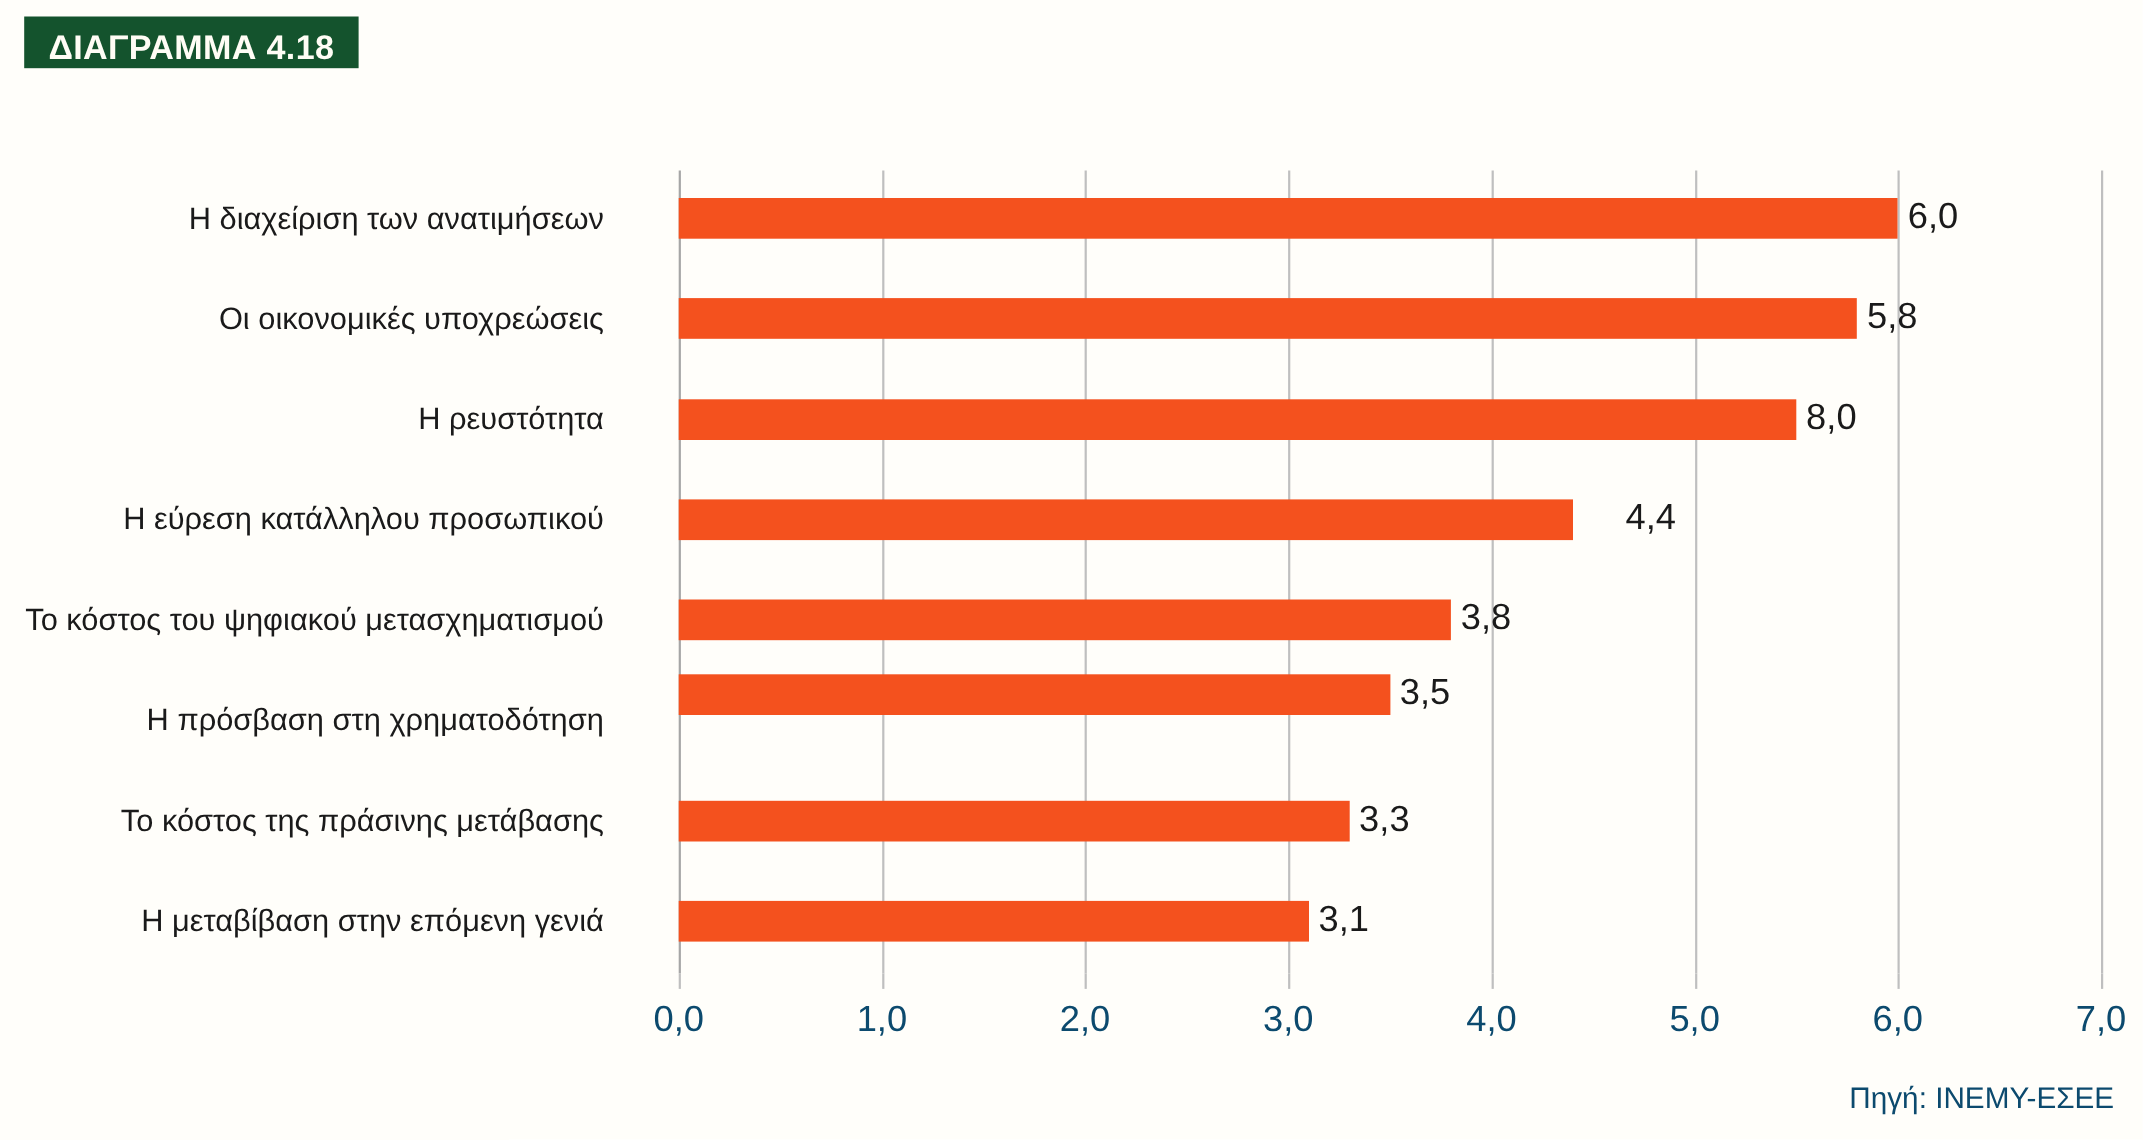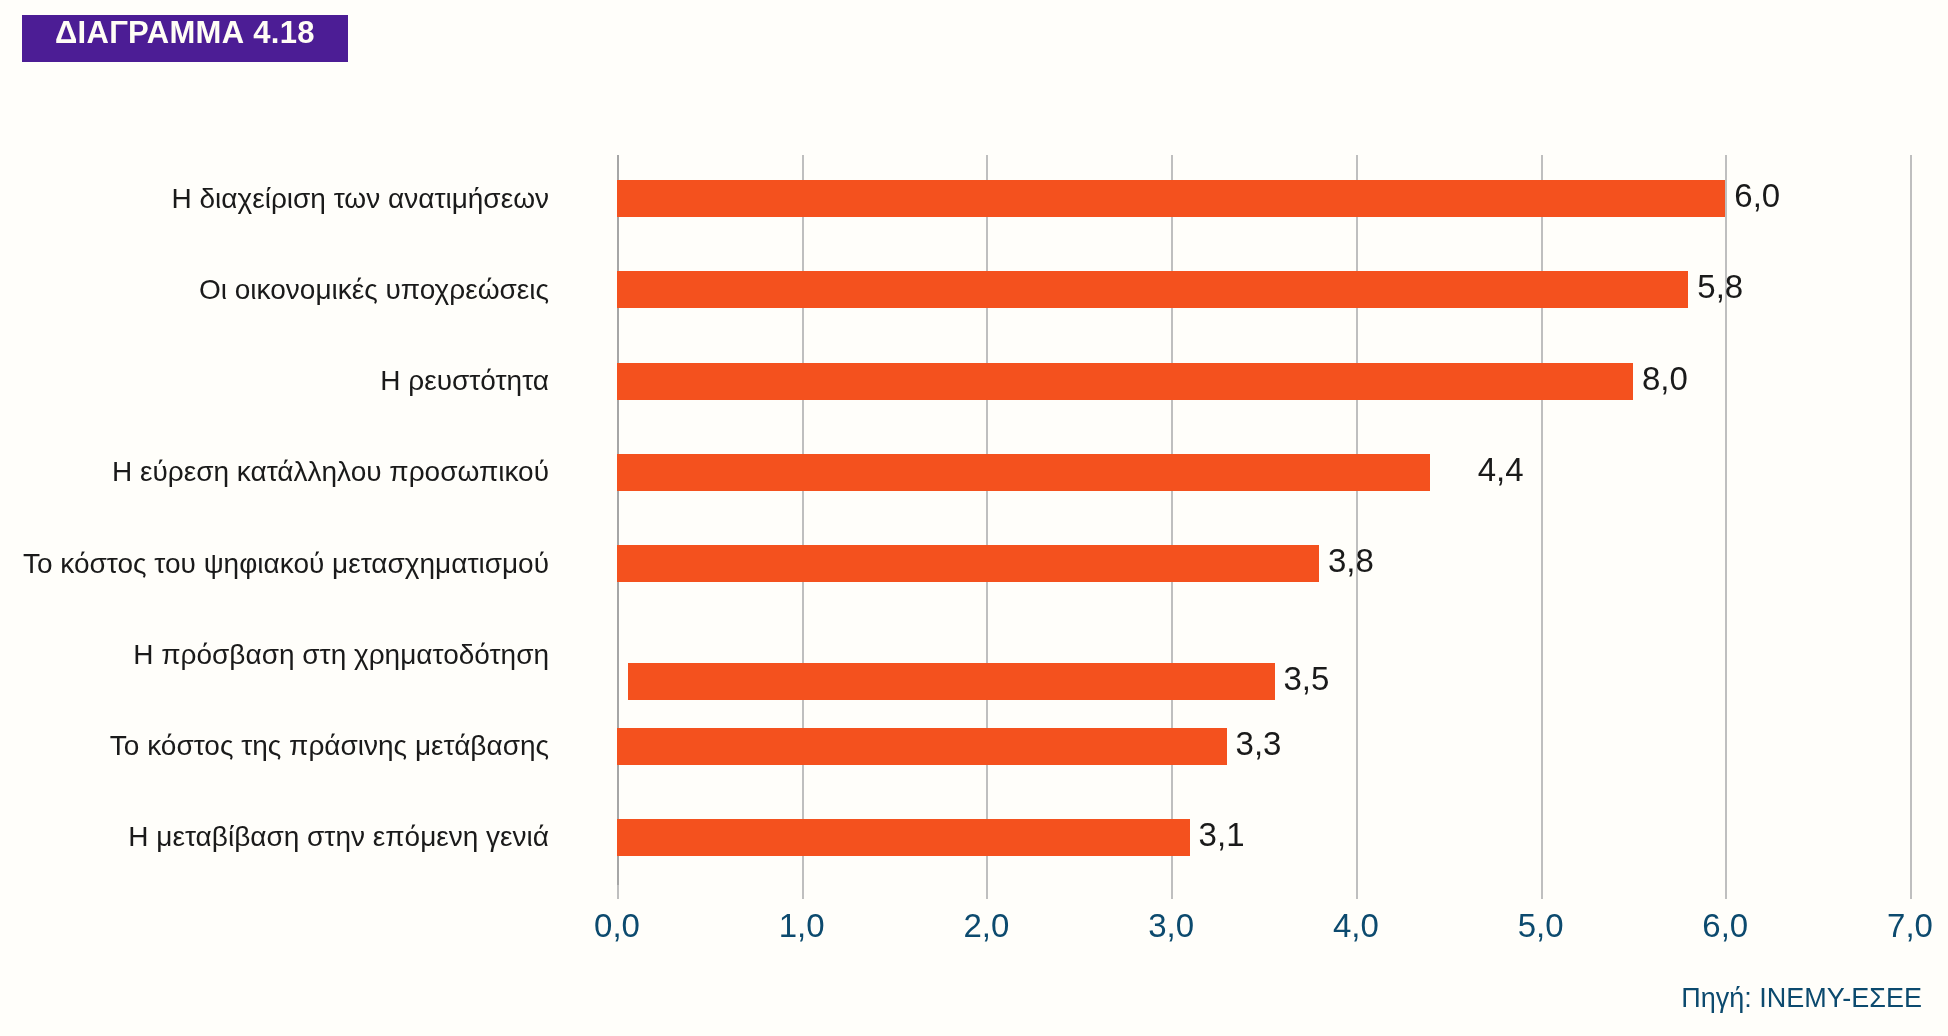--- a/index.html
+++ b/index.html
@@ -16,24 +16,24 @@
     font-family: "Liberation Sans", sans-serif;
     overflow: hidden;
   }
 
   
   #badge {
     position: absolute;
     left: 22px;
     top: 15px;
     height: 47px;
-    padding: 0 33px;
+    padding: 0 22px;
     display: flex;
-    align-items: flex-start;
-    background: #4c1d95;
+    align-items: flex-end;
+    background: #14532d;
     box-sizing: border-box;
   }
   #badge-label {
     color: #FFFDF5;
     font-size: 31px;
     font-weight: bold;
     letter-spacing: 0.3px;
     white-space: nowrap;
   }
   #chart-title {
@@ -183,21 +183,21 @@
             <div class="bar-value" style="left: 1015.93px;">8,0</div>
           </div>
           <div class="band" style="top: 273.75px; height: 91.25px;">
             <div class="bar" style="width: 812.743px; background: rgb(244, 81, 30);"></div>
             <div class="bar-value" style="left: 812.743px; padding-left: 48px;">4,4</div>
           </div>
           <div class="band" style="top: 365px; height: 91.25px;">
             <div class="bar" style="width: 701.914px; background: rgb(244, 81, 30);"></div>
             <div class="bar-value" style="left: 701.914px;">3,8</div>
           </div>
-          <div class="band" style="top: 483px; height: 91.25px; margin-left: 11px;">
+          <div class="band" style="top: 433px; height: 91.25px;">
             <div class="bar" style="width: 646.5px; background: rgb(244, 81, 30);"></div>
             <div class="bar-value" style="left: 646.5px;">3,5</div>
           </div>
           <div class="band" style="top: 547.5px; height: 91.25px;">
             <div class="bar" style="width: 609.557px; background: rgb(244, 81, 30);"></div>
             <div class="bar-value" style="left: 609.557px;">3,3</div>
           </div>
           <div class="band" style="top: 638.75px; height: 91.25px;">
             <div class="bar" style="width: 572.614px; background: rgb(244, 81, 30);"></div>
             <div class="bar-value" style="left: 572.614px;">3,1</div>

